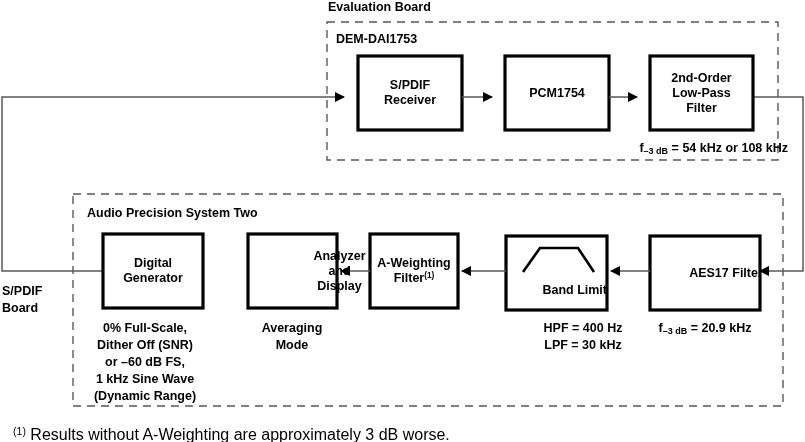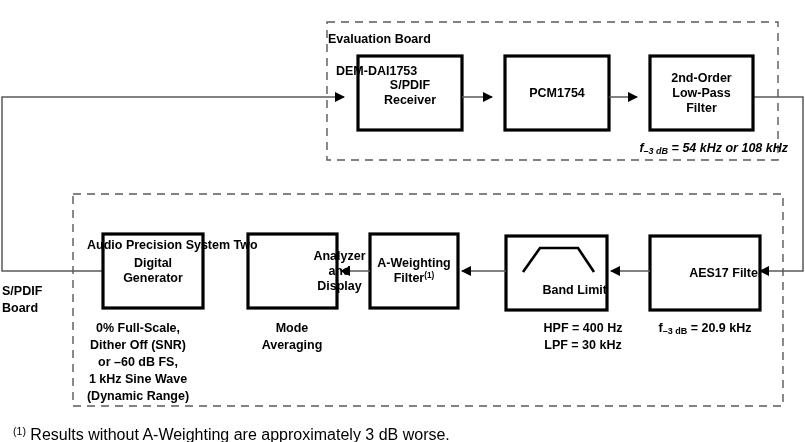--- a/index.html
+++ b/index.html
@@ -33,21 +33,20 @@
     color:#000000;
     white-space:nowrap;
   }
   .enc-title{
     position:absolute;
     font-family:"Liberation Sans", sans-serif;
     font-weight:bold;
     font-size:12.5px;
     color:#000000;
     white-space:nowrap;
-    margin-top:32px;
   }
   .footnote{
     position:absolute;
     font-family:"Liberation Sans", sans-serif;
     font-weight:normal;
     font-size:16px;
     color:#000000;
     white-space:nowrap;
     padding-left:11px;
   }
@@ -128,41 +127,41 @@
   </div>
 
   <div class="blk-text" style="left:506px;top:274px;width:101px;height:32px;justify-content:flex-end;">
     <span>Band Limit</span>
   </div>
 
   <div class="blk-text" style="left:650px;top:236px;width:110px;height:74px;padding-left:21px;">
     <span>AES17 Filter</span>
   </div>
 
-  <div class="cap" style="left:598px;top:140px;width:190px;text-align:right;font-style:italic;">
+  <div class="cap" style="left:598px;top:140px;width:190px;text-align:right;">
     <span>f</span><sub>–3 dB</sub>
     <span>= 54 kHz or 108 kHz</span>
   </div>
 
   <div class="cap" style="left:645px;top:320px;width:120px;">
     <span>f</span><sub>–3 dB</sub>
     <span>= 20.9 kHz</span>
   </div>
 
   <div class="cap" style="left:523px;top:320px;width:120px;">
     <div>HPF = 400 Hz</div>
     <div>LPF = 30 kHz</div>
   </div>
 
   <div class="cap" style="left:232px;top:320px;width:120px;">
+    <div>Averaging</div>
     <div>Mode</div>
-    <div>Averaging</div>
   </div>
 
-  <div class="cap" style="left:73px;top:320px;width:130px;">
+  <div class="cap" style="left:80px;top:320px;width:130px;">
     <div>0% Full-Scale,</div>
     <div>Dither Off (SNR)</div>
     <div>or –60 dB FS,</div>
     <div>1 kHz Sine Wave</div>
     <div>(Dynamic Range)</div>
   </div>
 
   <div class="cap" style="left:2px;top:283px;width:80px;text-align:left;">
     <div>S/PDIF</div>
     <div>Board</div>

